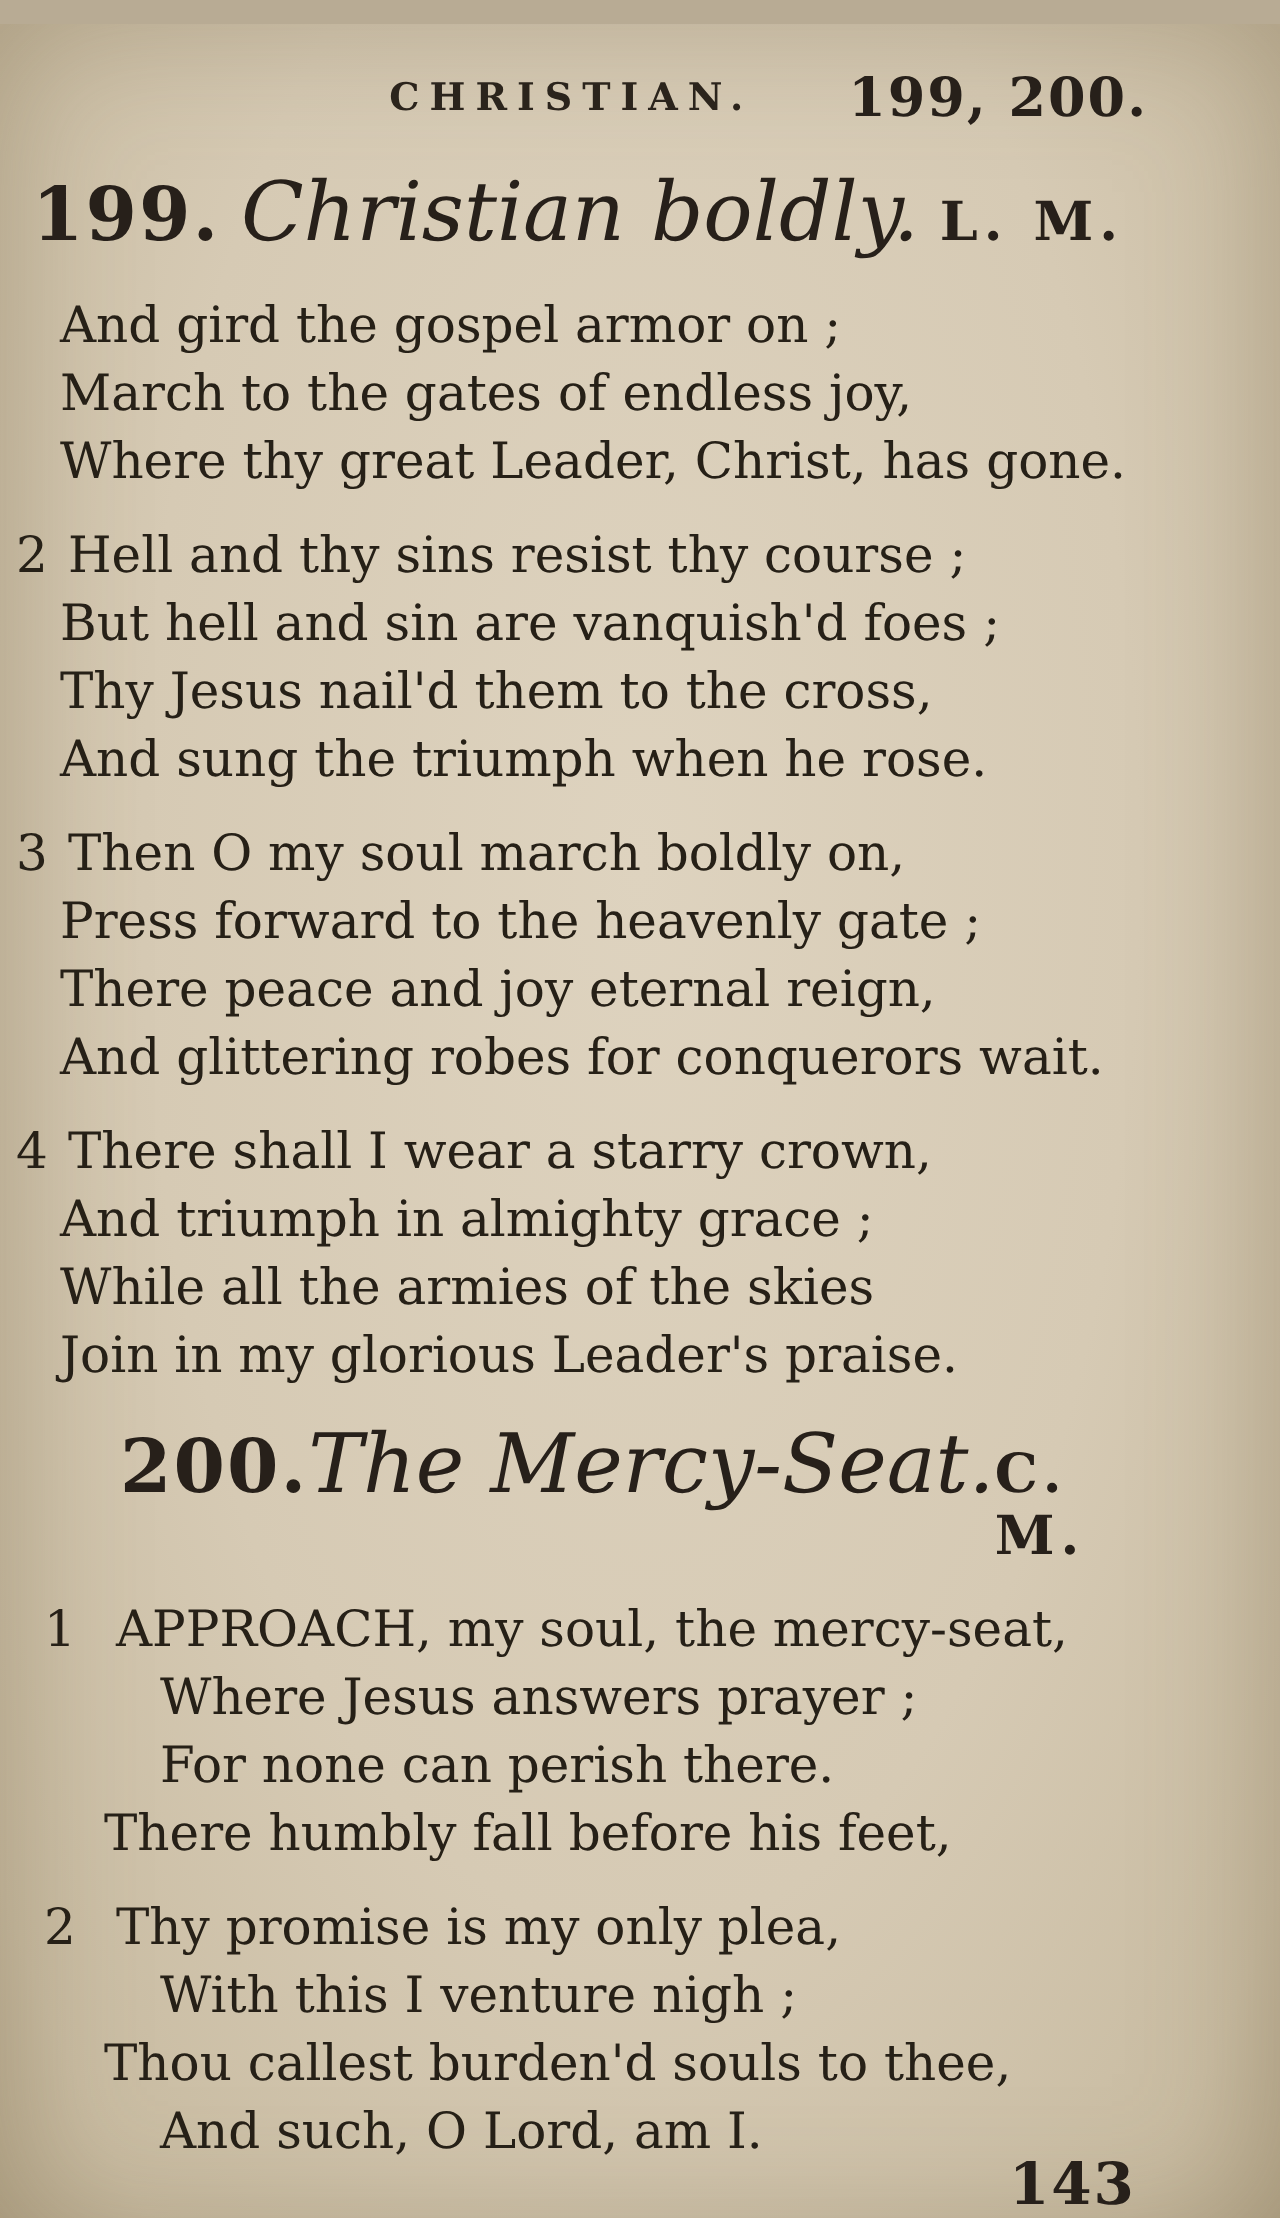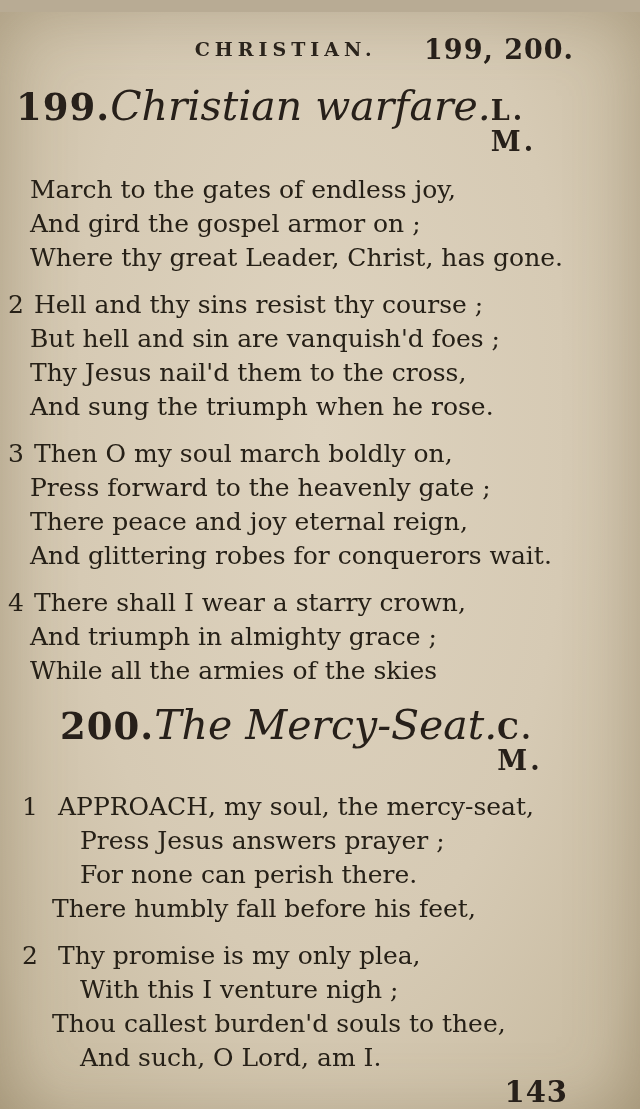--- a/index.html
+++ b/index.html
@@ -114,27 +114,27 @@
 <div class="page">
 
   <div class="running-head">
     <span class="running-title">CHRISTIAN.</span>
     <span class="running-ref">199, 200.</span>
   </div>
 
   <div class="hymn hymn-199">
     <div class="hymn-head head-199">
       <span class="num">199.</span>
-      <span class="title">Christian warfare.</span>
+      <span class="title">Christian boldly.</span>
       <span class="meter">L. M.</span>
     </div>
 
     <div class="verse">
+      <div class="vline cont">And gird the gospel armor on ;</div>
       <div class="vline cont">March to the gates of endless joy,</div>
-      <div class="vline cont">And gird the gospel armor on ;</div>
       <div class="vline cont">Where thy great Leader, Christ, has gone.</div>
     </div>
 
     <div class="verse">
       <div class="vline first"><span class="vnum">2</span><span class="vtext">Hell and thy sins resist thy course ;</span></div>
       <div class="vline cont">But hell and sin are vanquish'd foes ;</div>
       <div class="vline cont">Thy Jesus nail'd them to the cross,</div>
       <div class="vline cont">And sung the triumph when he rose.</div>
     </div>
 
@@ -142,33 +142,34 @@
       <div class="vline first"><span class="vnum">3</span><span class="vtext">Then O my soul march boldly on,</span></div>
       <div class="vline cont">Press forward to the heavenly gate ;</div>
       <div class="vline cont">There peace and joy eternal reign,</div>
       <div class="vline cont">And glittering robes for conquerors wait.</div>
     </div>
 
     <div class="verse">
       <div class="vline first"><span class="vnum">4</span><span class="vtext">There shall I wear a starry crown,</span></div>
       <div class="vline cont">And triumph in almighty grace ;</div>
       <div class="vline cont">While all the armies of the skies</div>
+      <div class="vline cont">Join in my glorious Leader's praise.</div>
     </div>
   </div>
 
   <div class="hymn hymn-200">
     <div class="hymn-head head-200">
       <span class="num">200.</span>
       <span class="title">The Mercy-Seat.</span>
       <span class="meter">C. M.</span>
     </div>
 
     <div class="verse">
       <div class="vline first"><span class="vnum">1</span><span class="vtext">APPROACH, my soul, the mercy-seat,</span></div>
-      <div class="vline in2">Press Jesus answers prayer ;</div>
+      <div class="vline in2">Where Jesus answers prayer ;</div>
       <div class="vline in2">For none can perish there.</div>
       <div class="vline in1">There humbly fall before his feet,</div>
     </div>
 
     <div class="verse">
       <div class="vline first"><span class="vnum">2</span><span class="vtext">Thy promise is my only plea,</span></div>
       <div class="vline in2">With this I venture nigh ;</div>
       <div class="vline in1">Thou callest burden'd souls to thee,</div>
       <div class="vline in2">And such, O Lord, am I.</div>
     </div>

